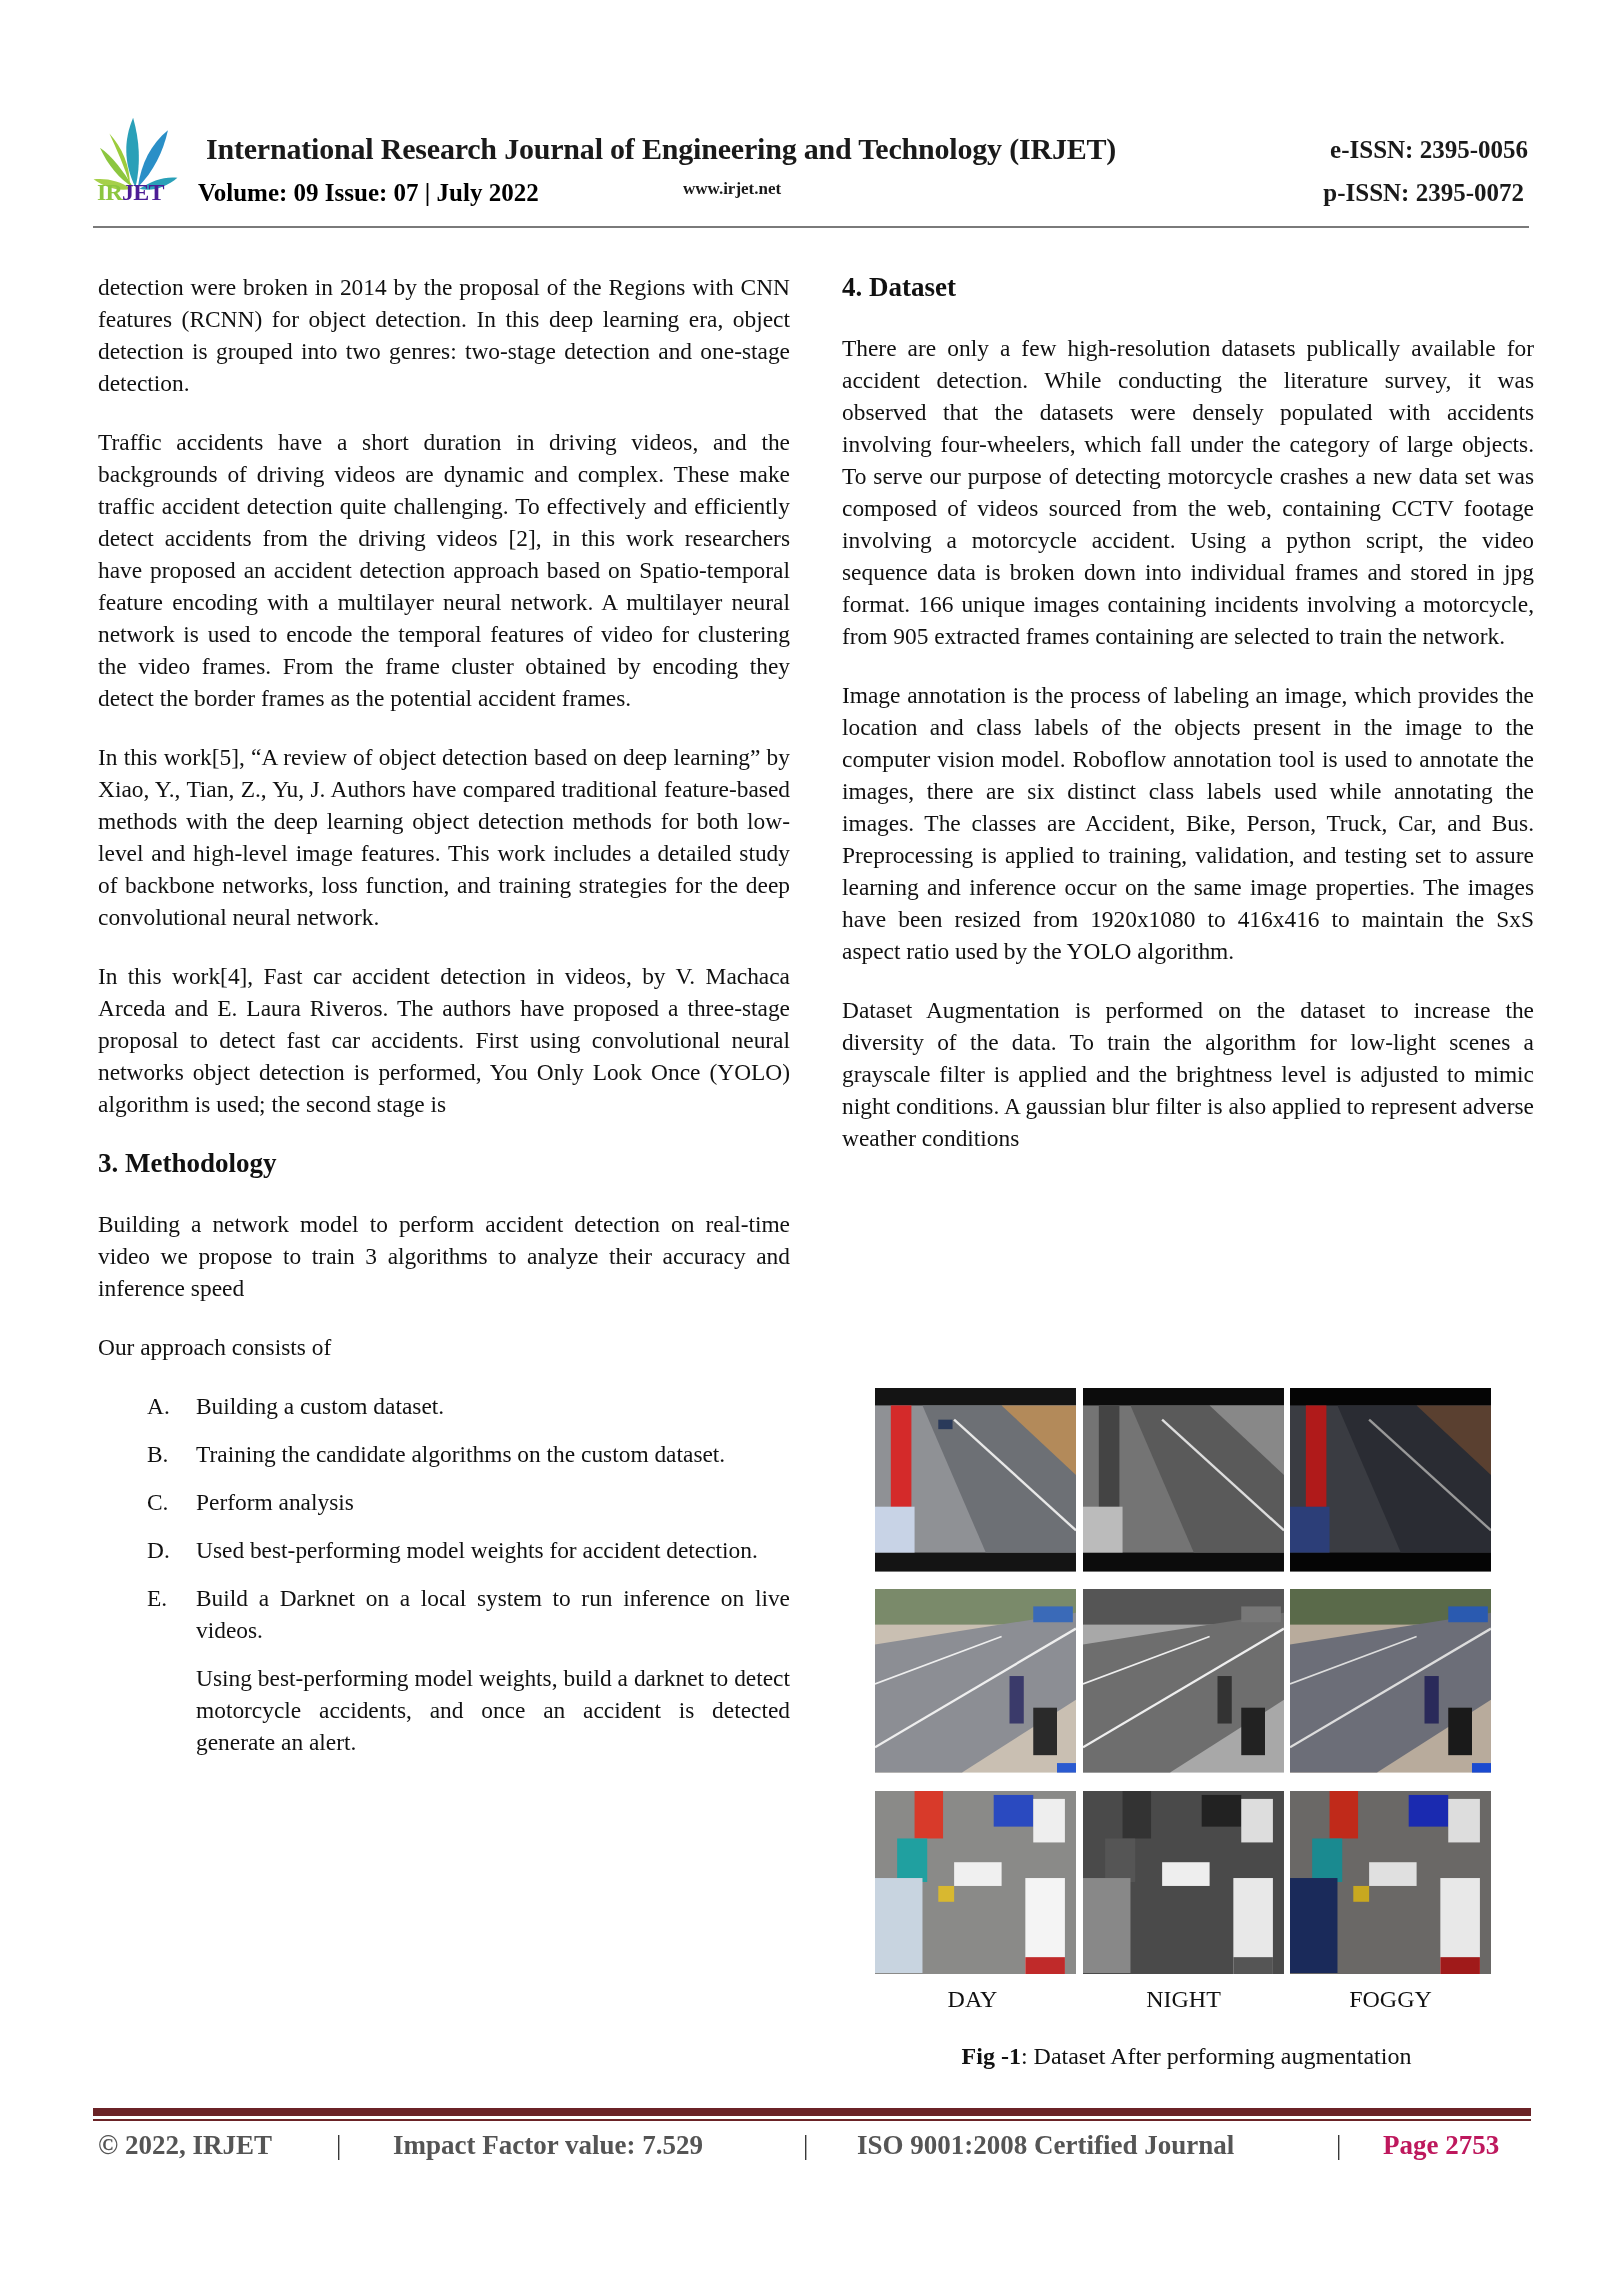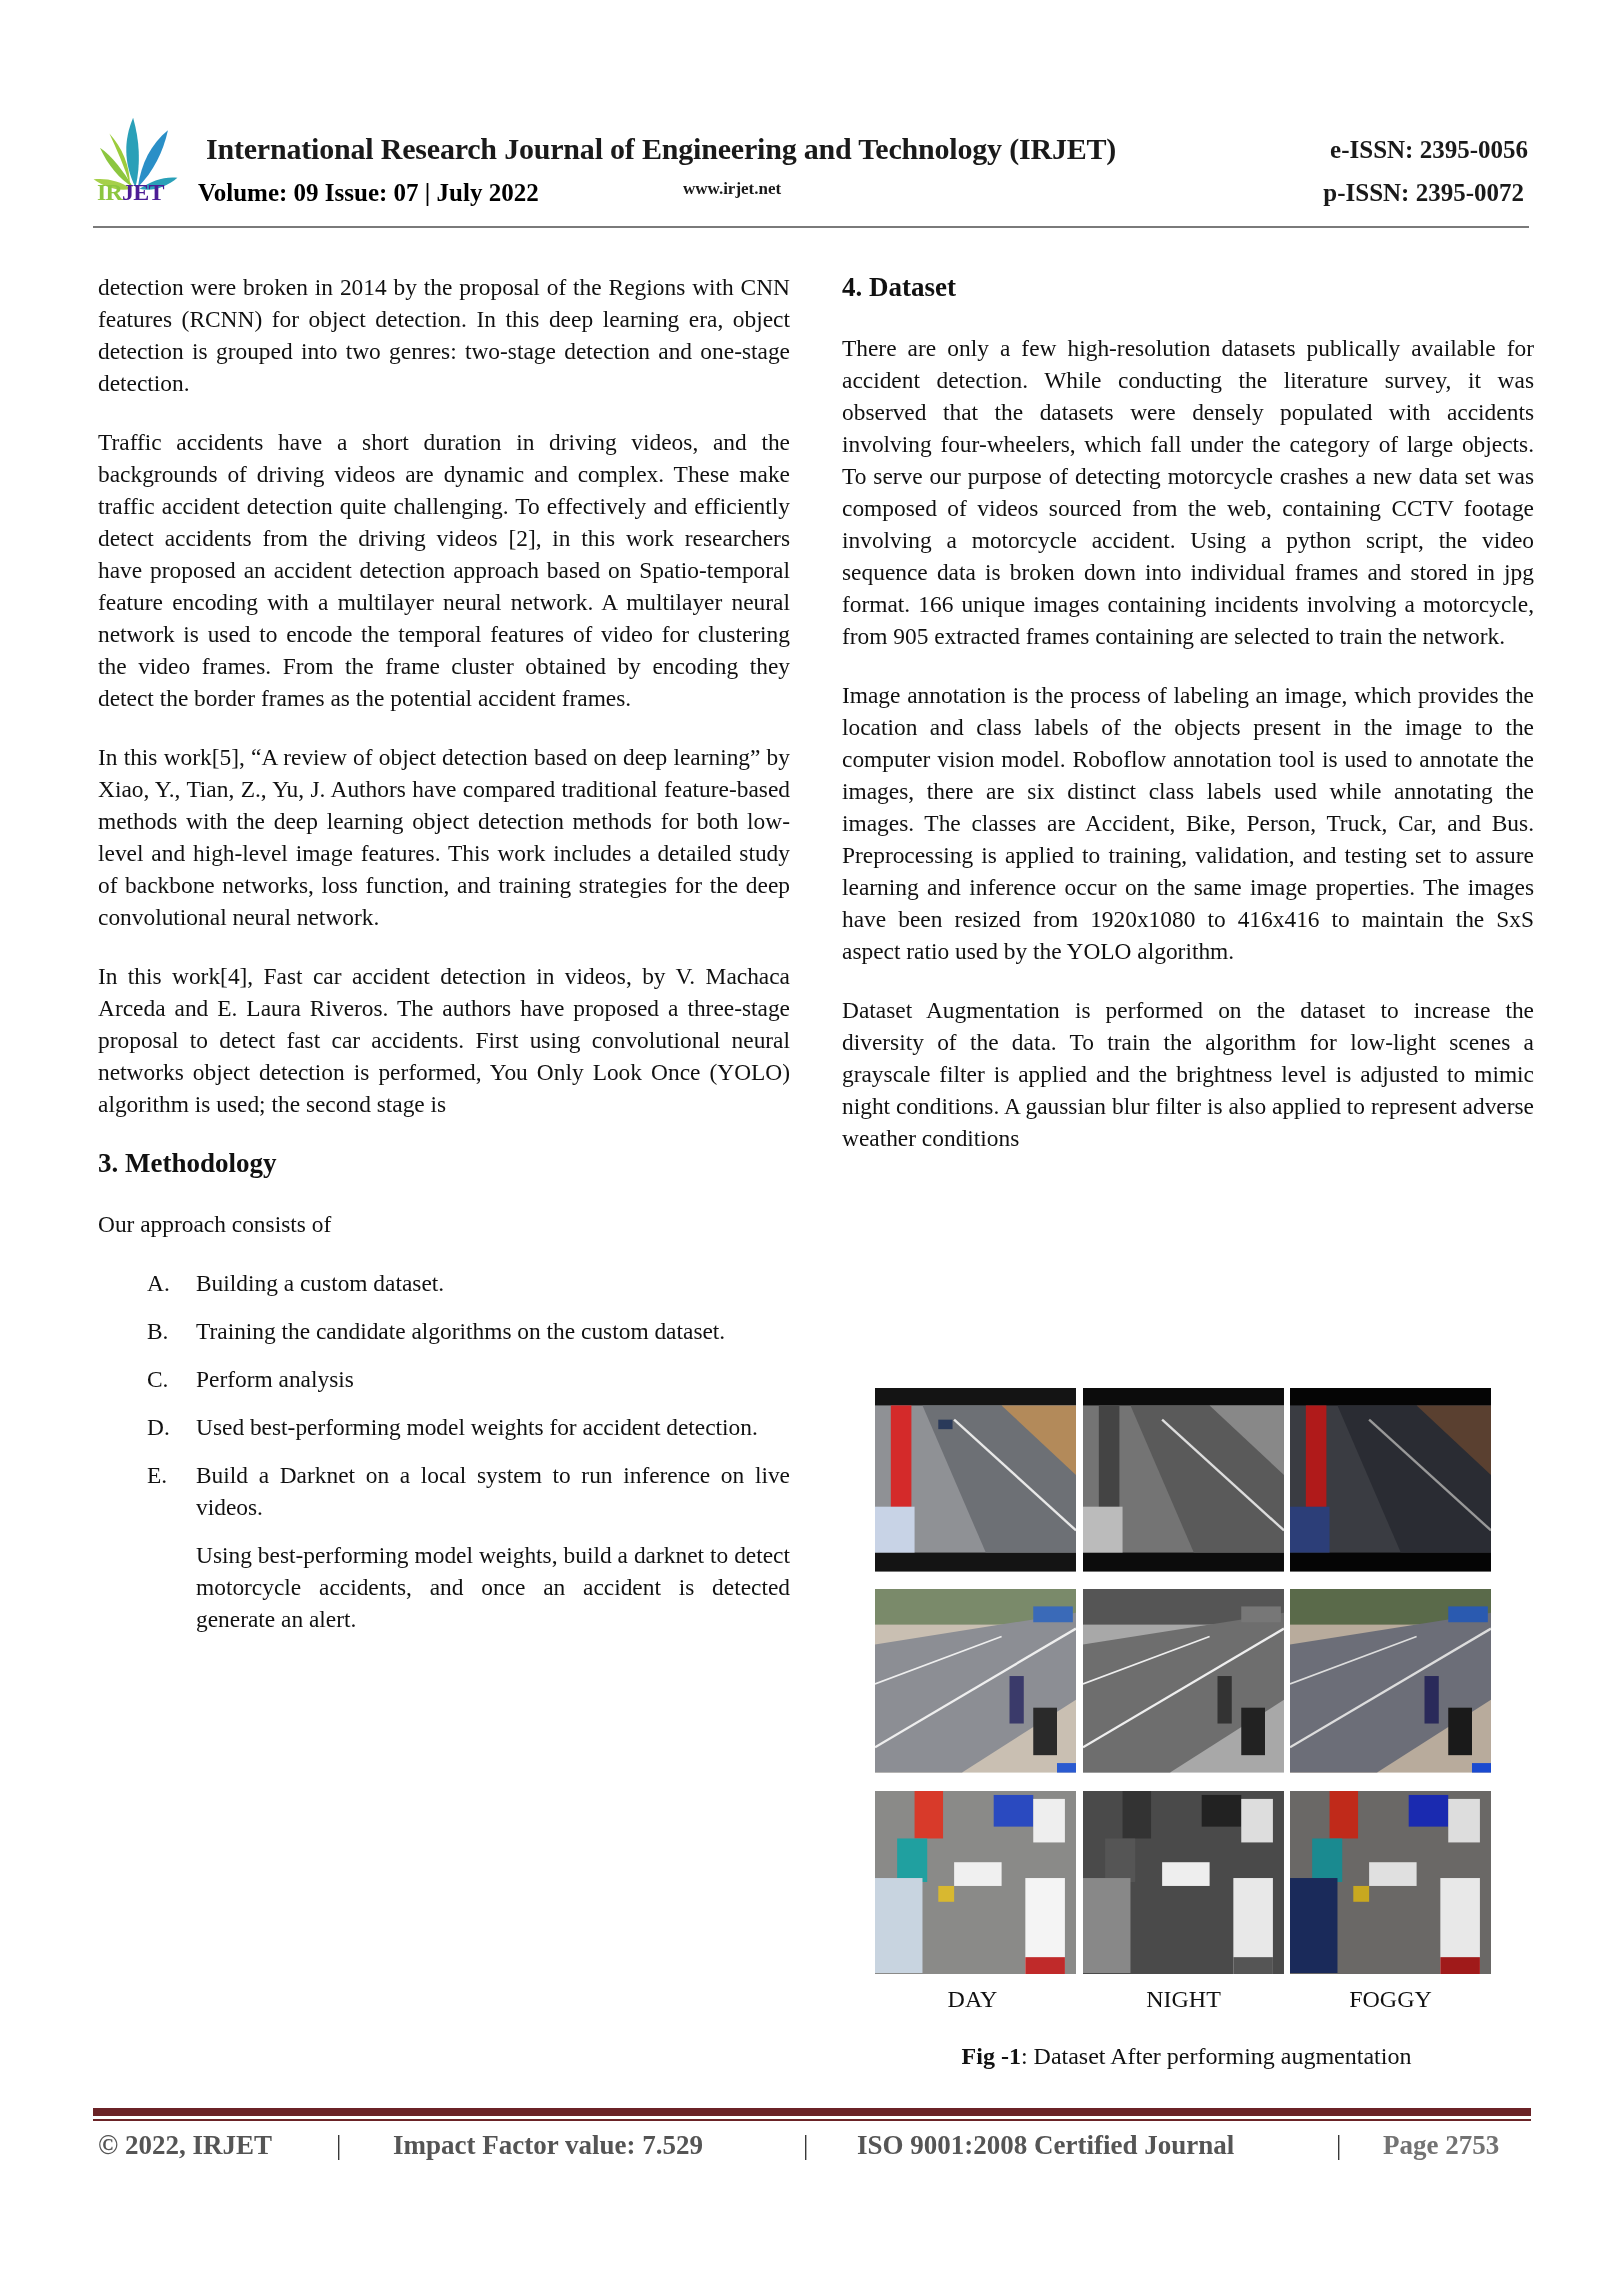--- a/index.html
+++ b/index.html
@@ -46,21 +46,21 @@
   
   .scene { position: absolute; inset: 0; }
 
   
   .footer-rule1 { position: absolute; left: 93px; top: 2108px; width: 1438px; height: 8px; background: #6b2327; }
   .footer-rule2 { position: absolute; left: 93px; top: 2119px; width: 1438px; height: 2.4px; background: #6b2327; }
   .footer { position: absolute; left: 98px; top: 2130px; width: 1438px; height: 35px; font-size: 27px;
             font-weight: bold; color: #555; white-space: nowrap; }
   .footer span { position: absolute; top: 0; }
   .footer .sep { font-weight: normal; color: #333; }
-  .footer .page { color: #737373; text-align: right; }
+  .footer .page { color: #be185d; text-align: right; }
 </style>
 </head>
 <body>
 
 <div>
   <svg class="logo" viewBox="0 0 110 120">
     <path d="M55 90 C40 60 40 30 52 2 C60 30 62 60 55 90 Z" fill="#2aa0b8"></path>
     <path d="M58 90 C62 60 75 35 96 18 C90 45 78 70 58 90 Z" fill="#2a8fc7"></path>
     <path d="M52 90 C40 70 25 50 10 40 C20 62 35 80 52 90 Z" fill="#8cc63f"></path>
     <path d="M50 92 C35 82 18 78 2 80 C16 90 34 96 50 92 Z" fill="#a6d04a"></path>
@@ -75,20 +75,21 @@
   <div class="pissn">p-ISSN: 2395-0072</div>
   <div class="header-rule"></div>
 </div>
 
 <div class="col left">
   <p>detection were broken in 2014 by the proposal of the Regions with CNN features (RCNN) for object detection. In this deep learning era, object detection is grouped into two genres: two-stage detection and one-stage detection.</p>
   <p>Traffic accidents have a short duration in driving videos, and the backgrounds of driving videos are dynamic and complex. These make traffic accident detection quite challenging. To effectively and efficiently detect accidents from the driving videos [2], in this work researchers have proposed an accident detection approach based on Spatio-temporal feature encoding with a multilayer neural network. A multilayer neural network is used to encode the temporal features of video for clustering the video frames. From the frame cluster obtained by encoding they detect the border frames as the potential accident frames.</p>
   <p>In this work[5], “A review of object detection based on deep learning” by Xiao, Y., Tian, Z., Yu, J. Authors have compared traditional feature-based methods with the deep learning object detection methods for both low-level and high-level image features. This work includes a detailed study of backbone networks, loss function, and training strategies for the deep convolutional neural network.</p>
   <p>In this work[4], Fast car accident detection in videos, by V. Machaca Arceda and E. Laura Riveros. The authors have proposed a three-stage proposal to detect fast car accidents. First using convolutional neural networks object detection is performed, You Only Look Once (YOLO) algorithm is used; the second stage is</p>
   <h2 class="h-meth">3. Methodology</h2>
+  <p>Building a network model to perform accident detection on real-time video we propose to train 3 algorithms to analyze their accuracy and inference speed</p>
   <p>Our approach consists of</p>
   <ol class="approach">
     <li><span class="mk">A.</span><span>Building a custom dataset.</span></li>
     <li><span class="mk">B.</span><span>Training the candidate algorithms on the custom dataset.</span></li>
     <li><span class="mk">C.</span><span>Perform analysis</span></li>
     <li><span class="mk">D.</span><span>Used best-performing model weights for accident detection.</span></li>
     <li><span class="mk">E.</span><span>Build a Darknet on a local system to run inference on live videos.</span></li>
   </ol>
   <p class="extra">Using best-performing model weights, build a darknet to detect motorcycle accidents, and once an accident is detected generate an alert.</p>
 </div>

